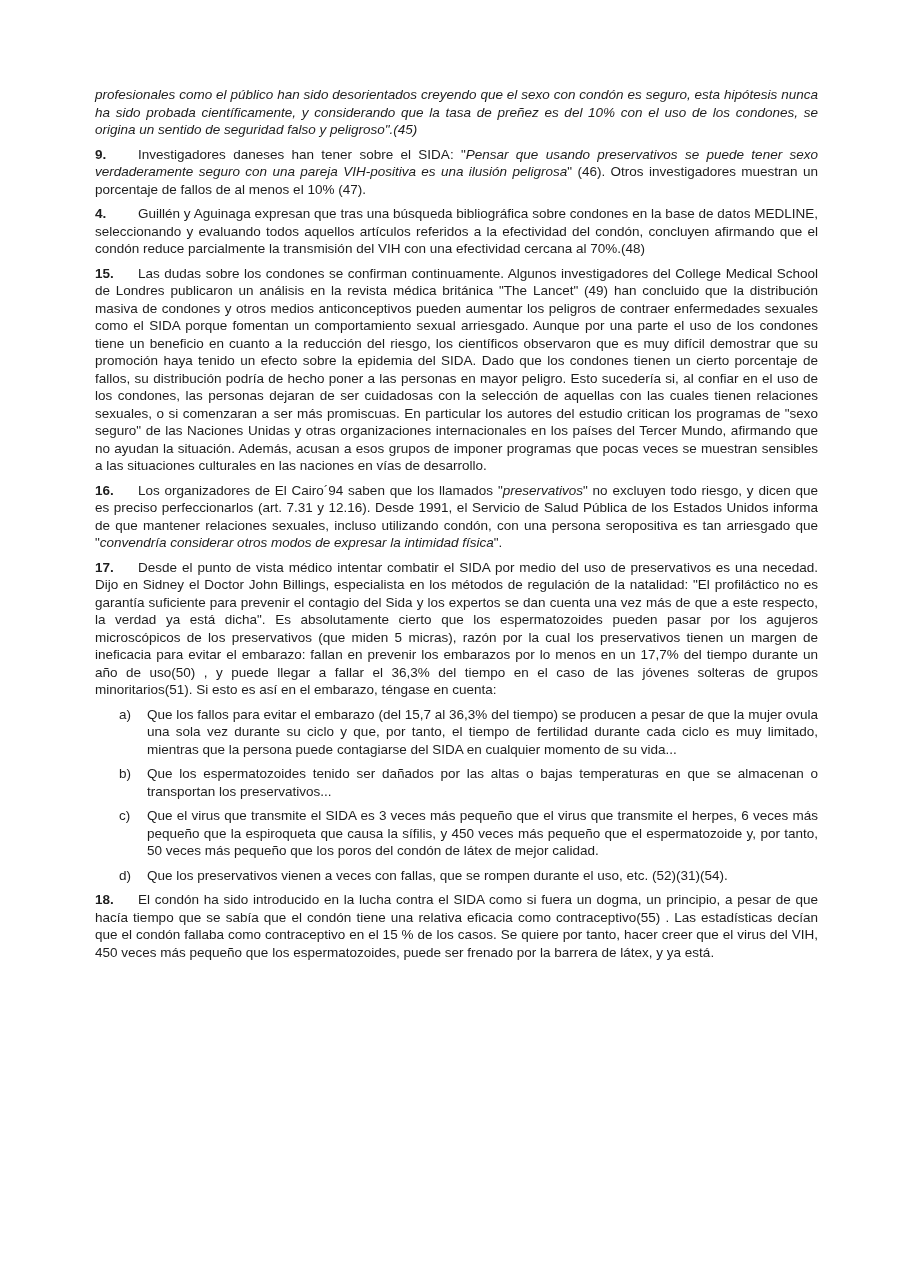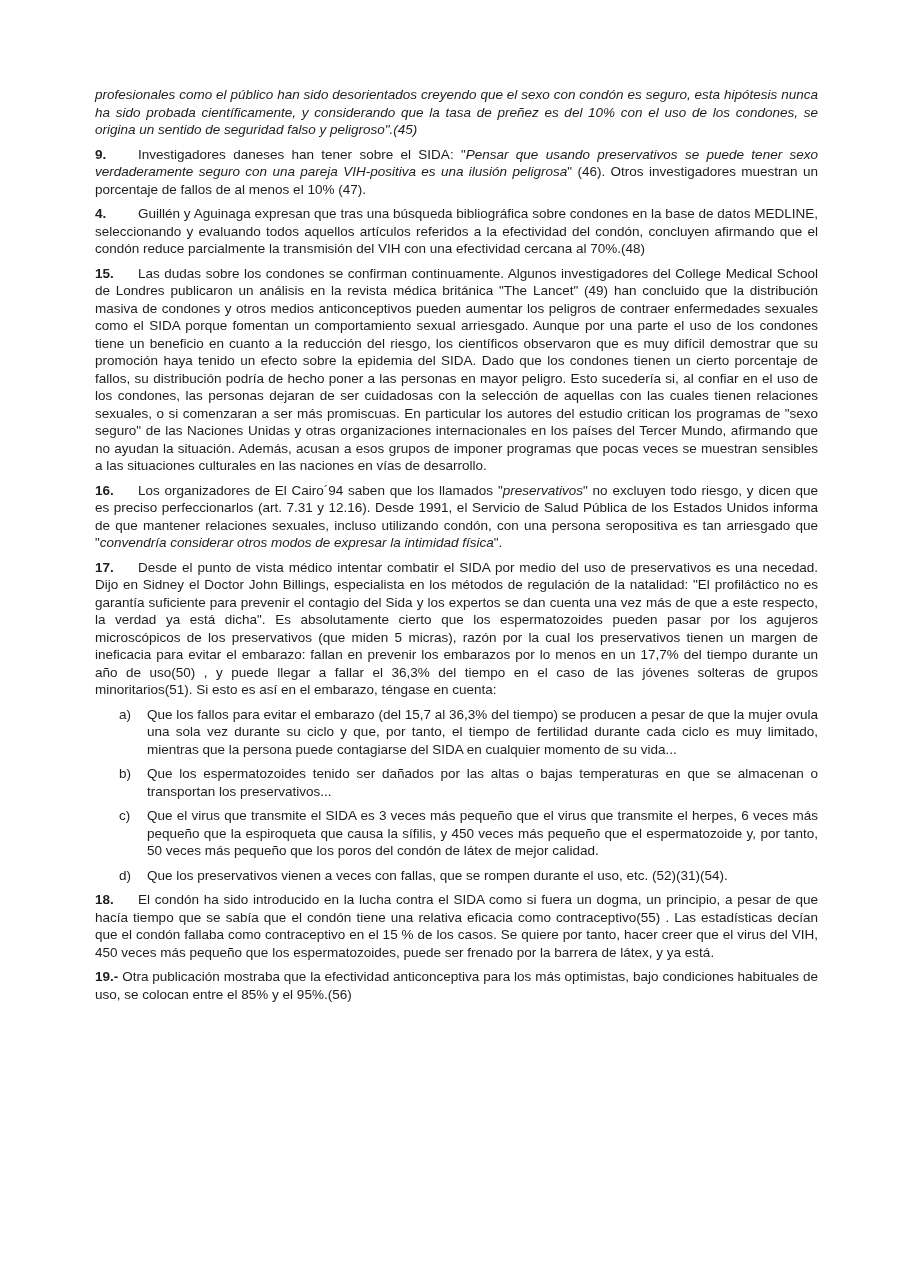--- a/index.html
+++ b/index.html
@@ -54,15 +54,14 @@
       <div class="li-text">Que el virus que transmite el SIDA es 3 veces más pequeño que el virus que transmite el herpes, 6 veces más pequeño que la espiroqueta que causa la sífilis, y 450 veces más pequeño que el espermatozoide y, por tanto, 50 veces más pequeño que los poros del condón de látex de mejor calidad.</div>
     </div>
     <div class="list-item">
       <span class="li-label">d)</span>
       <div class="li-text">Que los preservativos vienen a veces con fallas, que se rompen durante el uso, etc. (52)(31)(54).</div>
     </div>
   </div>
 
   <p class="para"><span class="pnum">18.</span><span>El condón ha sido introducido en la lucha contra el SIDA como si fuera un dogma, un principio, a pesar de que hacía tiempo que se sabía que el condón tiene una relativa eficacia como contraceptivo(55) . Las estadísticas decían que el condón fallaba como contraceptivo en el 15 % de los casos. Se quiere por tanto, hacer creer que el virus del VIH, 450 veces más pequeño que los espermatozoides, puede ser frenado por la barrera de látex, y ya está.</span></p>
 
-  <p class="para"><span class="pnum19">19.-</span> <span>Otra publicación mostraba que la efectividad anticonceptiva para los más optimistas, bajo condiciones habituales de uso, se colocan entre el 85% y el 95%.(56)</span></p>
 
 </div>
 
 </body></html>

